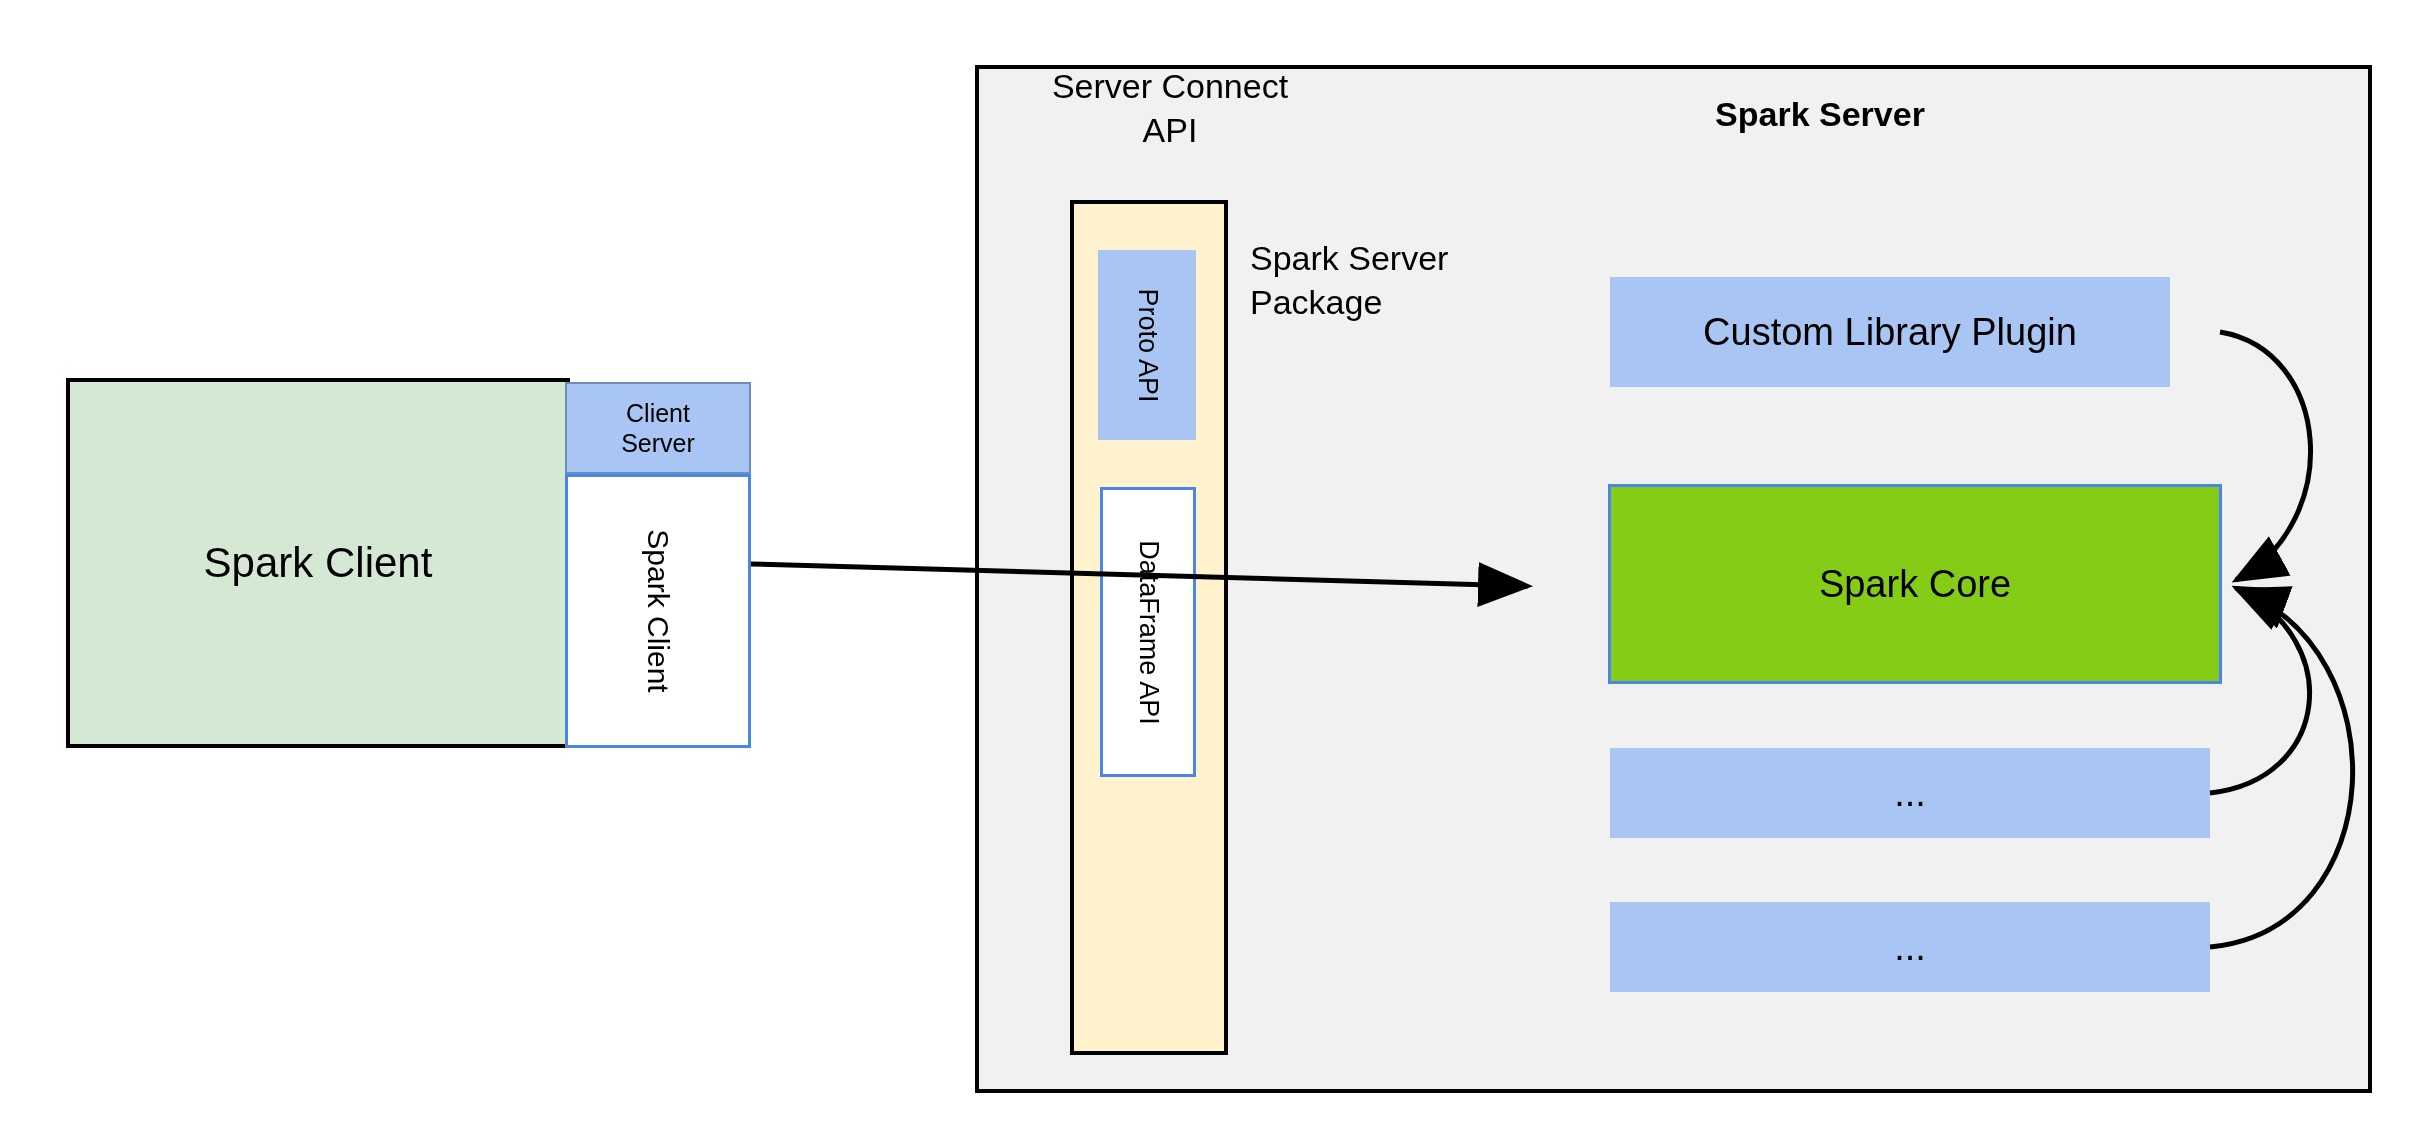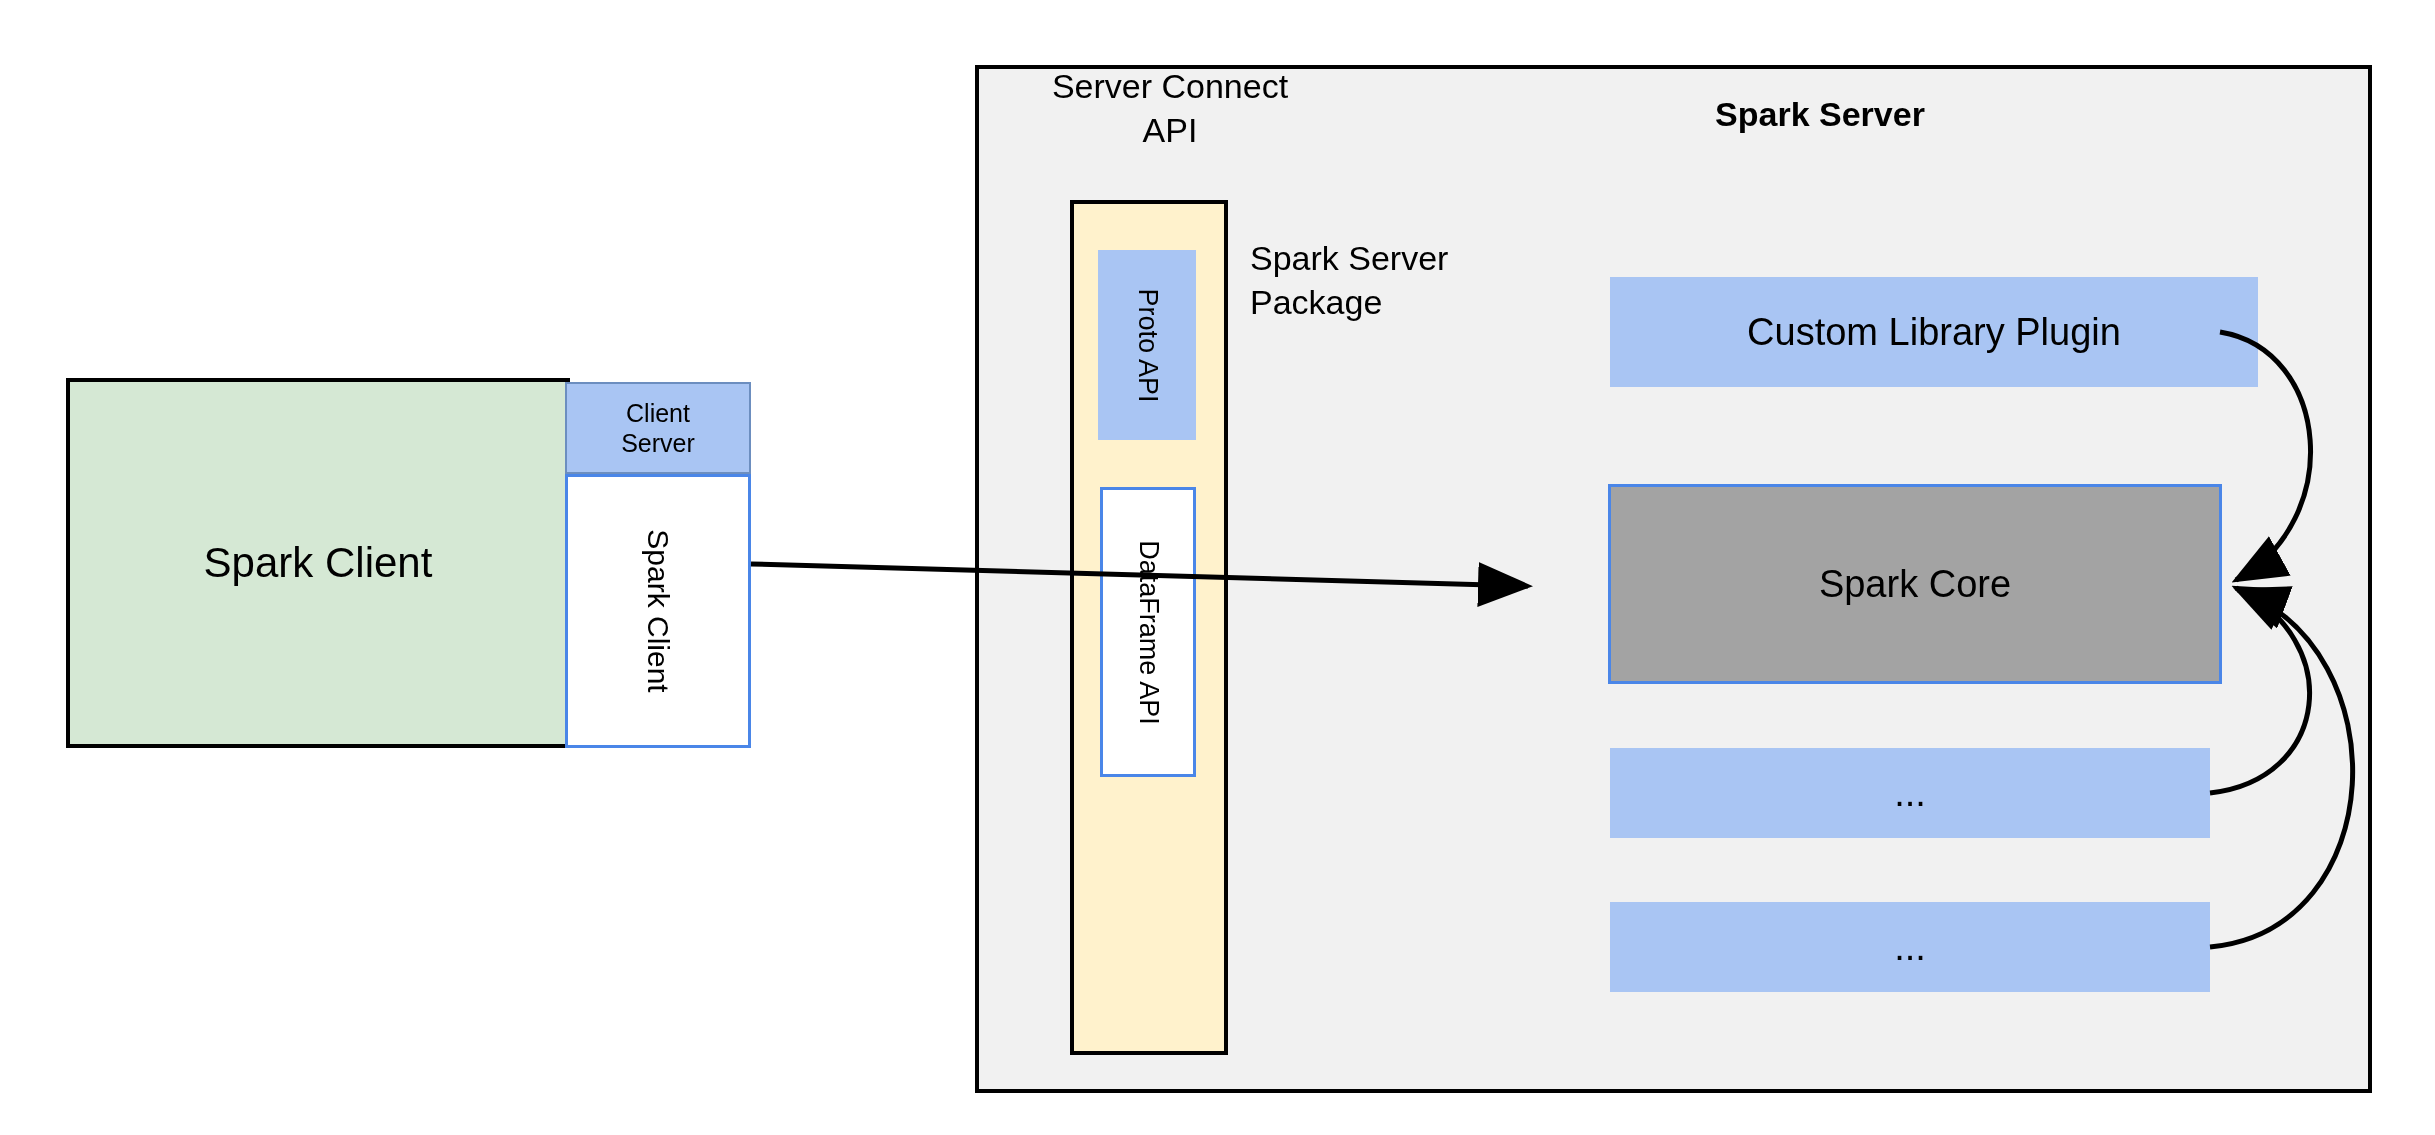--- a/index.html
+++ b/index.html
@@ -140,33 +140,33 @@
     height: 290px;
     background: #ffffff;
     border: 3px solid #4a86e8;
     z-index: 4;
   }
 
   
   #custom-library-plugin {
     left: 1610px;
     top: 277px;
-    width: 648px;
+    width: 560px;
     height: 110px;
     background: #a9c5f3;
     border: none;
     font-size: 38px;
     z-index: 4;
   }
   #spark-core {
     left: 1608px;
     top: 484px;
     width: 614px;
     height: 200px;
-    background: #a3a3a3;
+    background: #84cc16;
     border: 3px solid #4a86e8;
     font-size: 38px;
     z-index: 4;
   }
   #ellipsis-one {
     left: 1610px;
     top: 748px;
     width: 600px;
     height: 90px;
     background: #a9c5f3;

